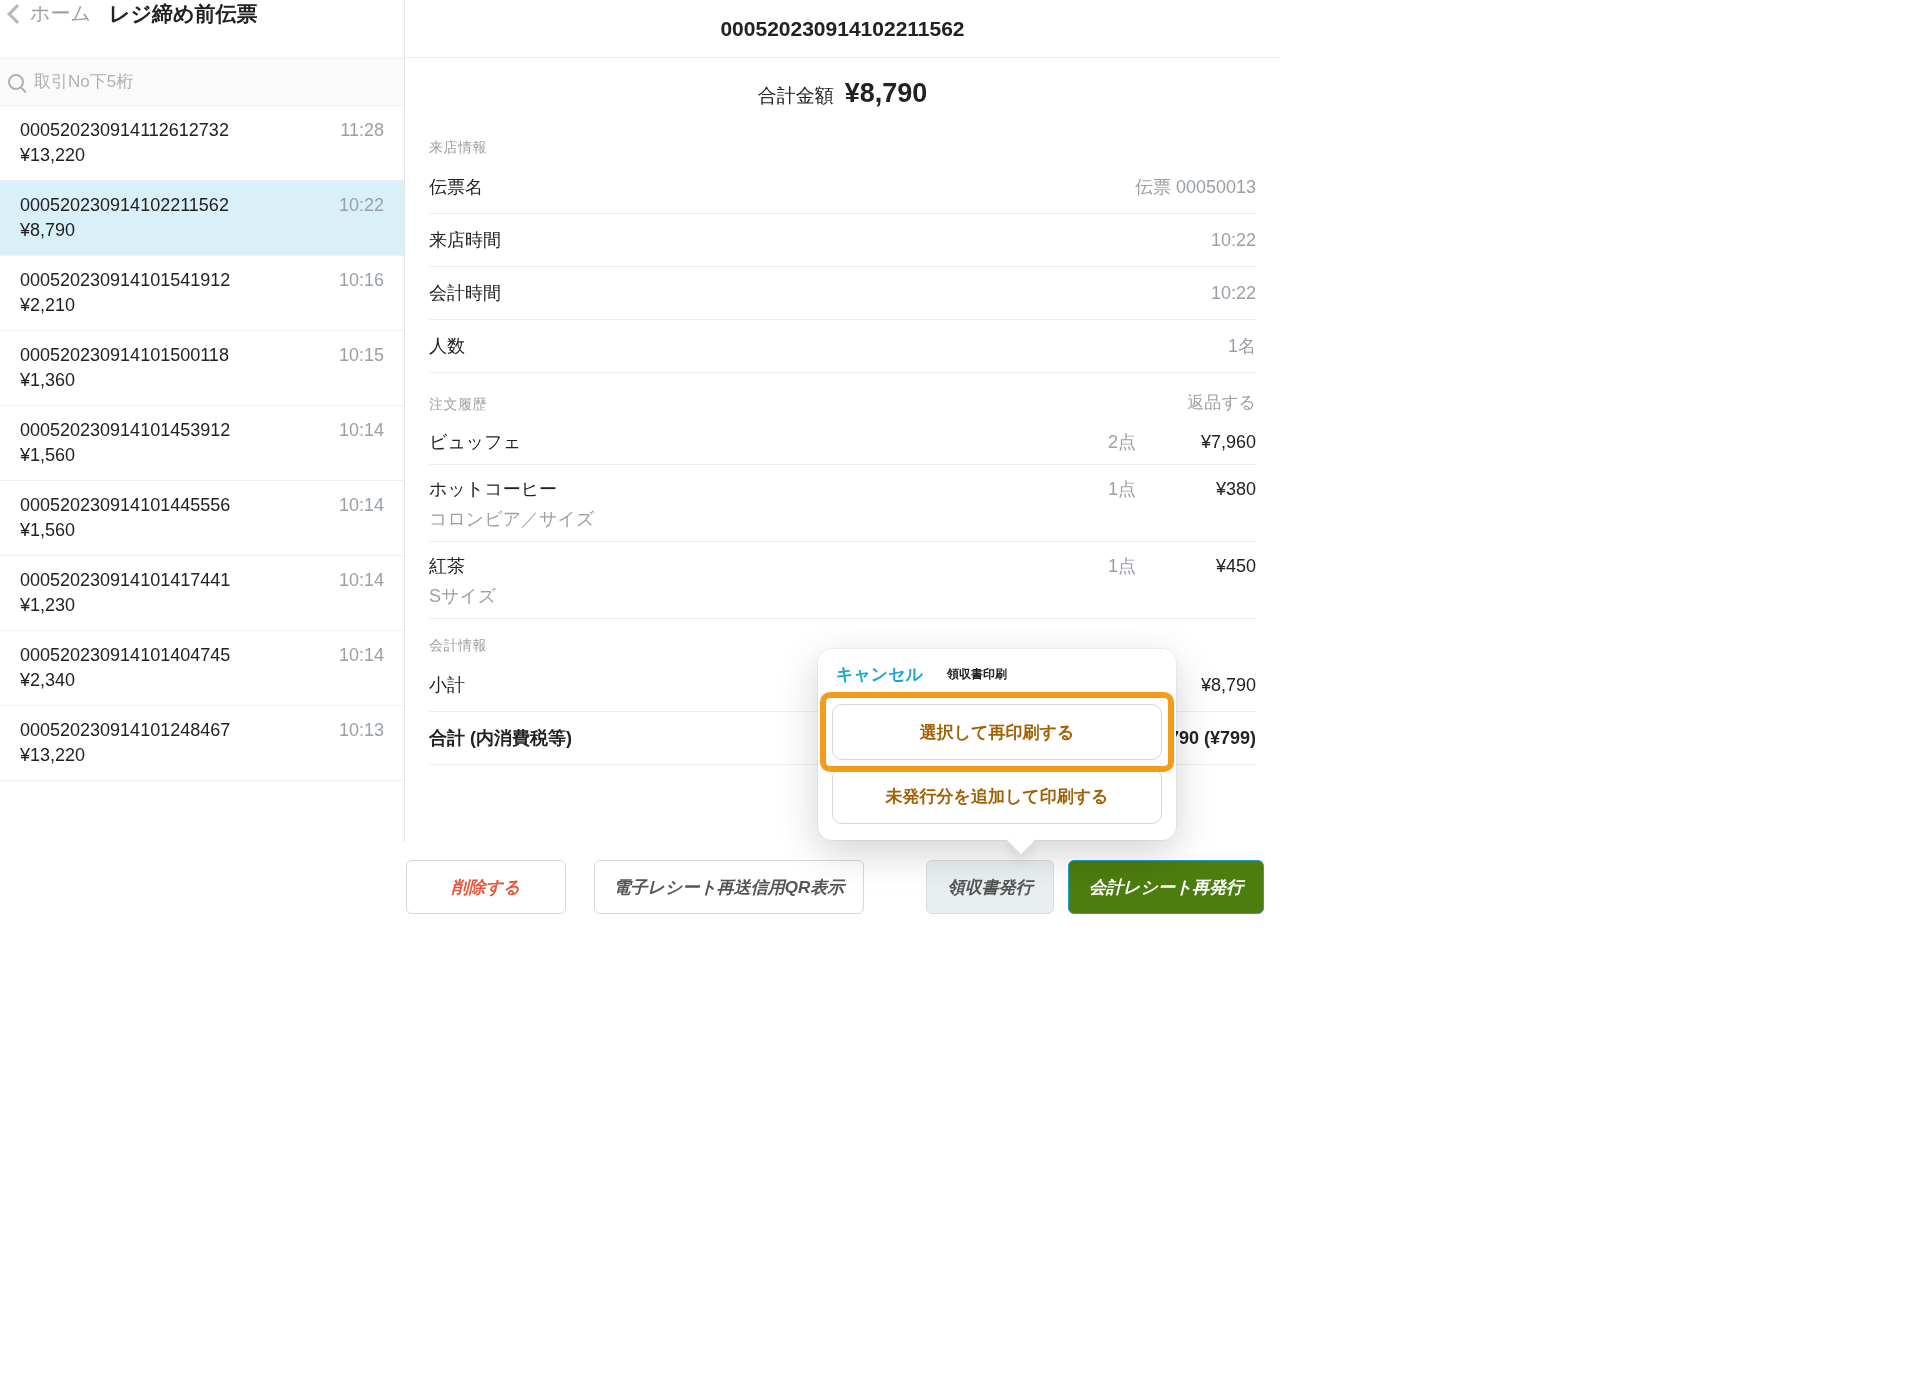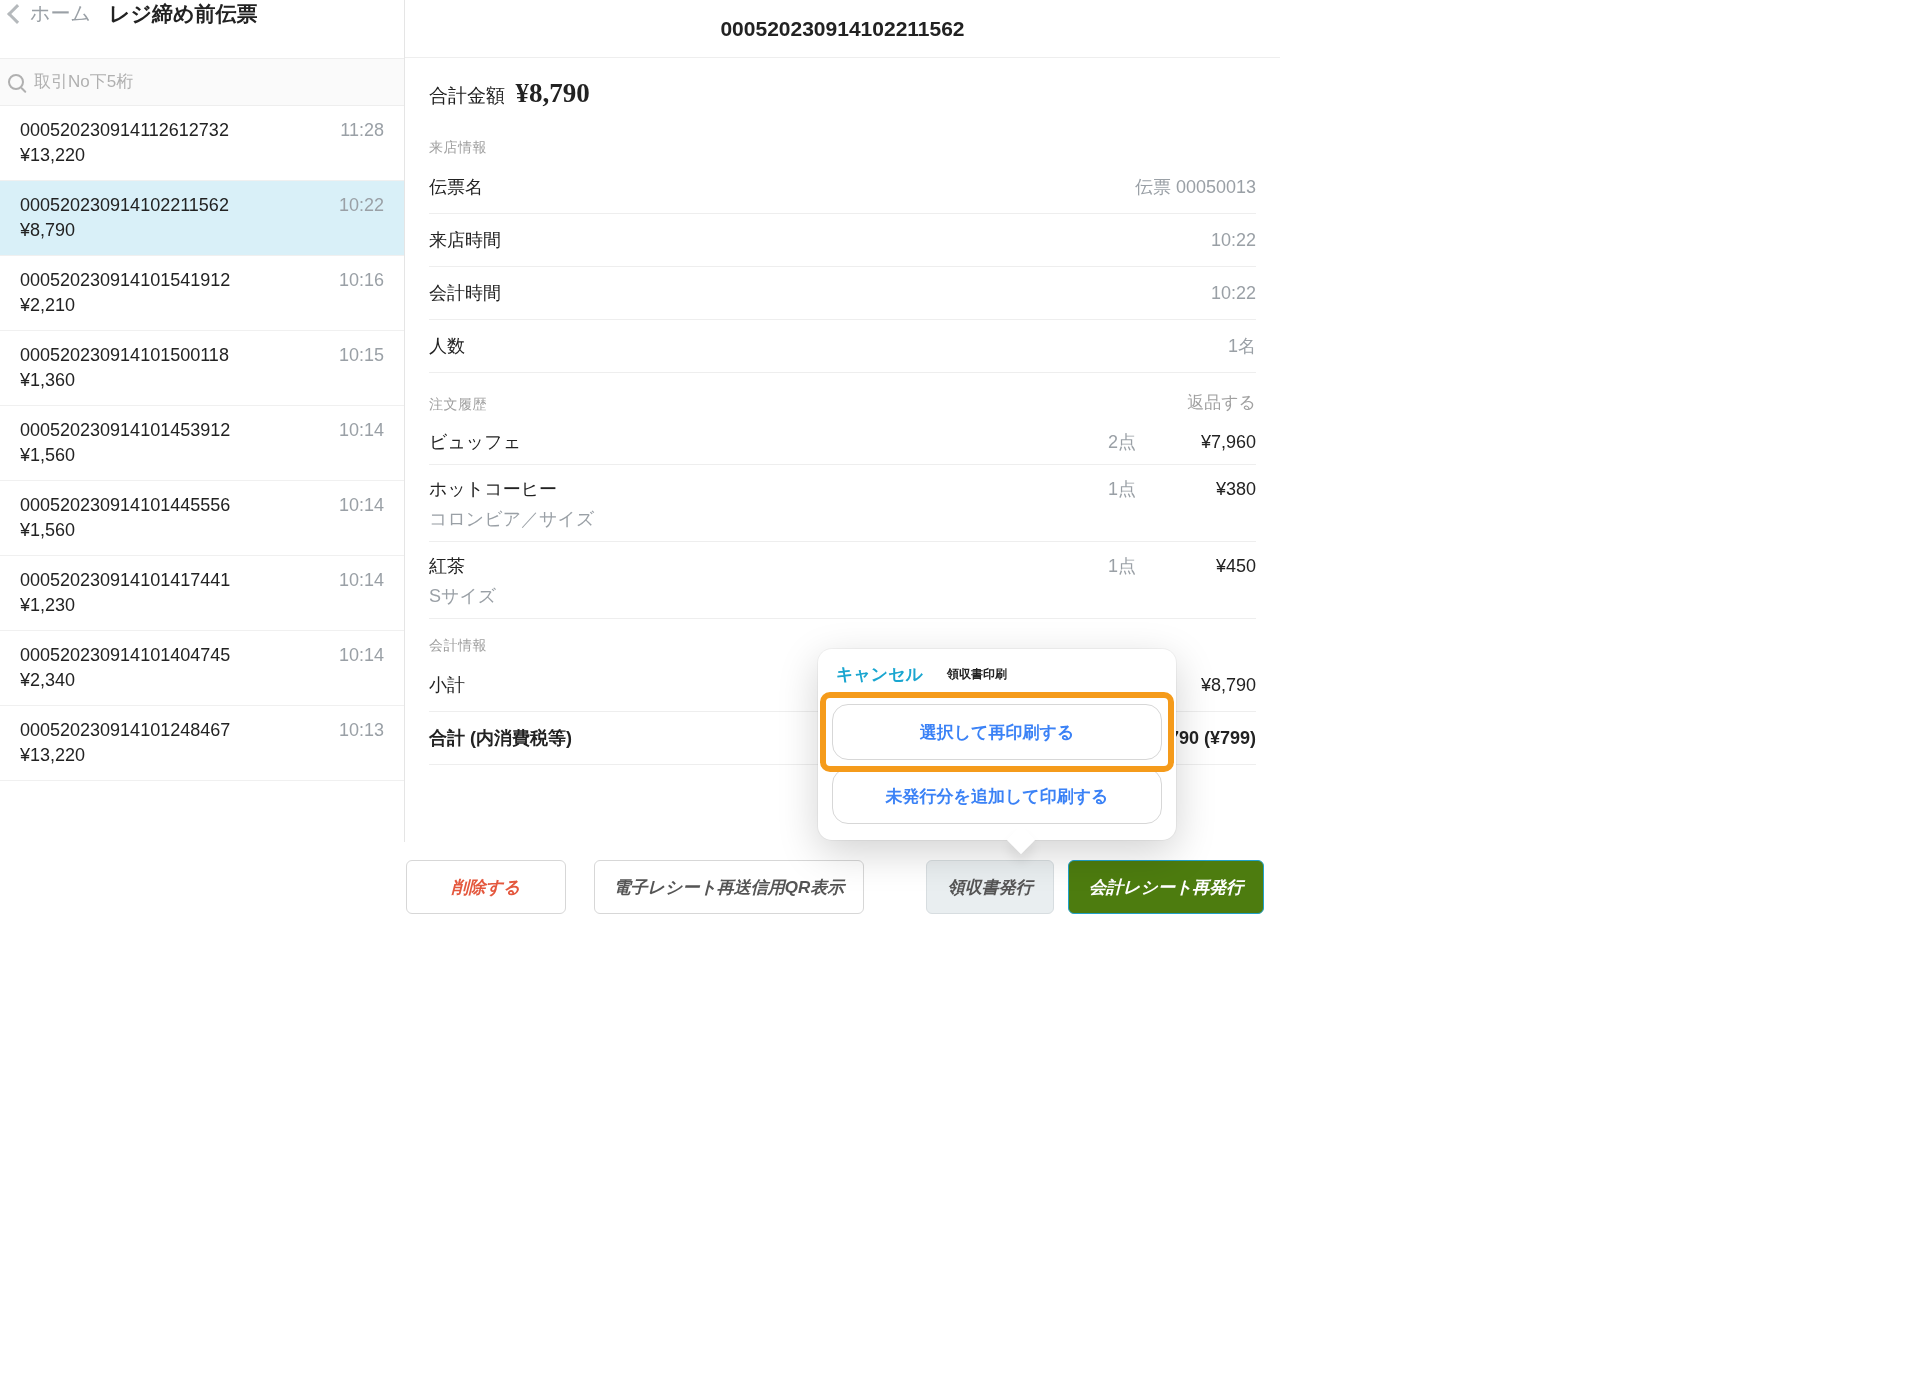--- a/index.html
+++ b/index.html
@@ -112,23 +112,22 @@
   .right-header {
     height: 58px;
     display: flex; align-items: center; justify-content: center;
     border-bottom: 1px solid #eee;
   }
   .right-title { font-size: 21px; font-weight: 700; }
 
   .right-body { padding: 20px 24px 0 24px; overflow: hidden; flex:1; }
 
   .total-line {
-    text-align: left;
+    text-align: center;
     margin-bottom: 30px;
-    font-family: Liberation Serif, serif;
   }
   .total-label { font-size: 19px; color: #222; margin-right: 6px; }
   .total-amt { font-size: 27px; font-weight: 700; }
 
   .section-head {
     display: flex; justify-content: space-between; align-items: flex-end;
     margin-top: 18px; margin-bottom: 4px;
   }
   .section-head .lbl { font-size: 14px; color: #a0a0a0; letter-spacing: .5px; }
   .section-head .act { font-size: 17px; color: #a0a0a0; }
@@ -216,22 +215,22 @@
   .pop-head {
     display: flex; align-items: center; gap: 6px;
     padding: 2px 4px 10px 4px;
   }
   .pop-cancel { color: #1aa6d0; font-size: 17px; font-weight: 600; cursor:pointer; }
   .pop-title  { color: #222; font-size: 12px; font-weight: 700; margin-left: 18px; }
   .pop-btn {
     display: flex; align-items: center; justify-content: center;
     height: 56px;
     border: 1px solid #d7d7d7;
-    border-radius: 16px;
-    font-size: 17px; font-weight: 600; color: #3b82f6;
+    border-radius: 10px;
+    font-size: 17px; font-weight: 600; color: #a16207;
     margin-top: 8px;
     cursor: pointer;
     background:#fff;
   }
   .highlight-ring {
     position: absolute;
     border: 6px solid #f59b1b;
     border-radius: 10px;
     pointer-events: none;
     z-index: 60;

